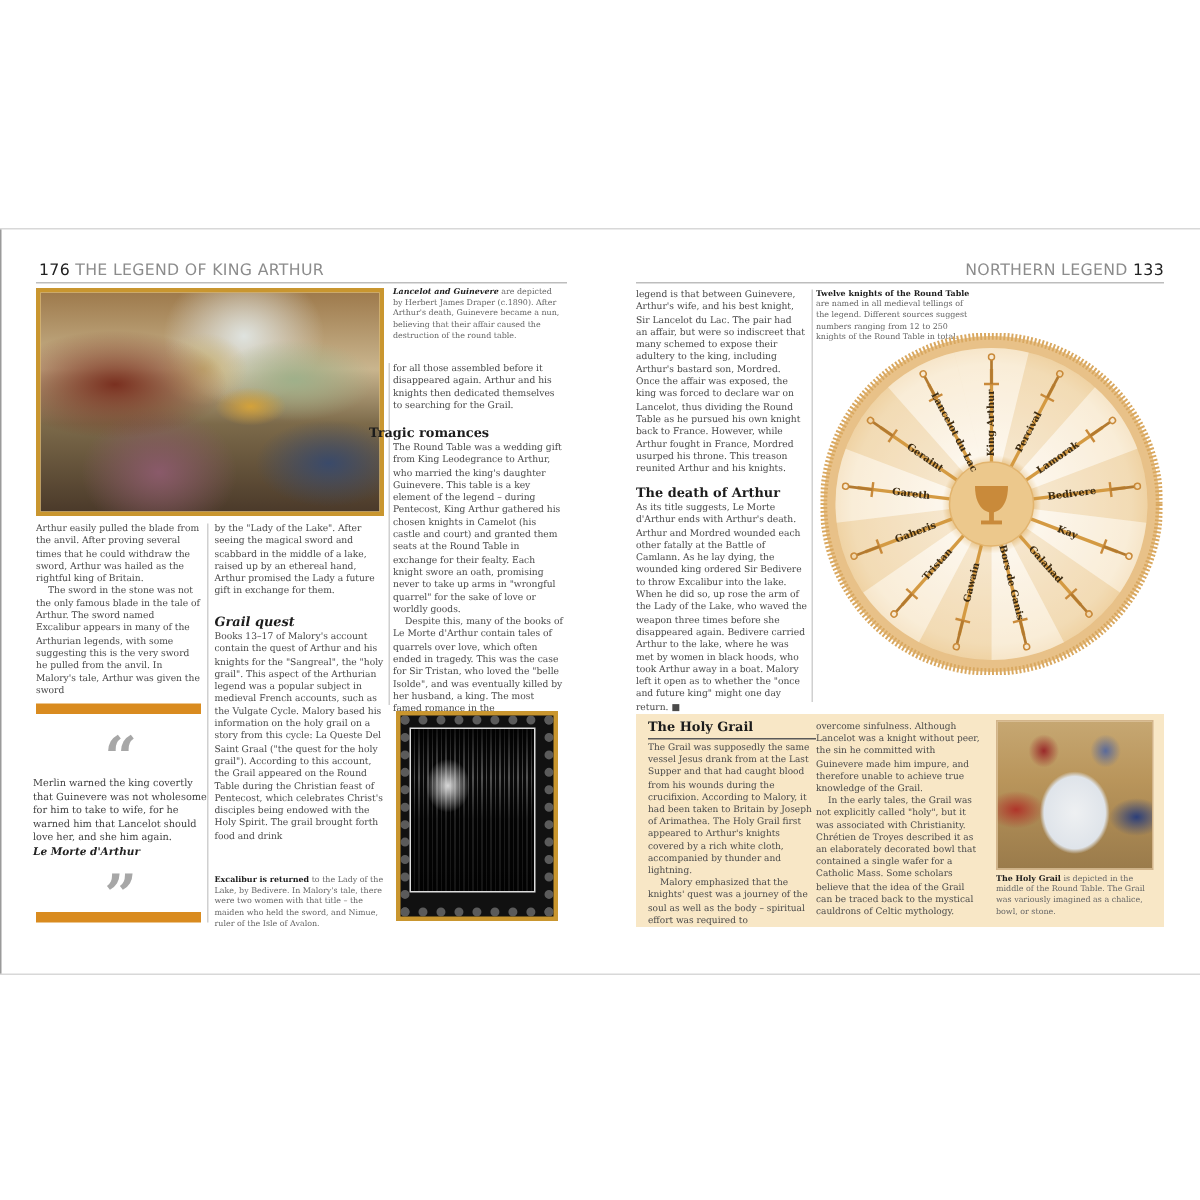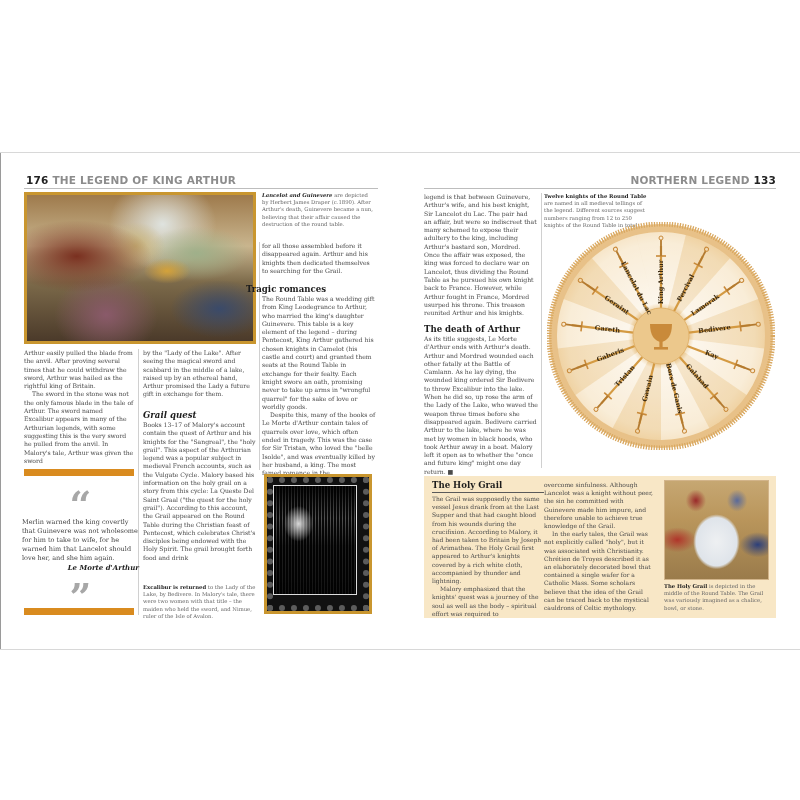--- a/index.html
+++ b/index.html
@@ -4,21 +4,21 @@
 <style>
   * { box-sizing: border-box; margin: 0; padding: 0; }
   html, body { width: 800px; height: 800px; background: #ffffff; overflow: hidden; }
   body { position: relative; font-family: "DejaVu Serif", serif; color: #3a3a3a; }
 
   .spread { position: absolute; left: 0; top: 152px; width: 800px; height: 498px; background: #fff; }
   .spread-edge-l { position: absolute; left: 0; top: 152px; width: 1px; height: 498px; background: #9a9a9a; }
   .spread-edge-top { position: absolute; left: 0; top: 152px; width: 800px; height: 1px; background: #d8d8d8; }
   .spread-edge-bot { position: absolute; left: 0; top: 649px; width: 800px; height: 1px; background: #d8d8d8; }
 
-  .running-head { position: absolute; top: 174px; font-family: "DejaVu Sans", sans-serif; font-weight: bold; font-size: 10.5px; letter-spacing: 0.2px; }
+  .running-head { position: absolute; top: 174px; font-family: "DejaVu Sans", sans-serif; font-weight: normal; font-size: 10.5px; letter-spacing: 0.2px; }
   .running-head .num { color: #222; }
   .running-head .title { color: #8c8c8c; }
   .head-left { left: 26px; }
   .head-right { right: 24px; }
   .rule { position: absolute; height: 1px; background: #bdbdbd; }
 
   .t { position: absolute; font-size: 6.1px; line-height: 8.3px; color: #4a4a4a; text-align: left; }
   .t p { margin: 0; }
   .t p.indent { text-indent: 8px; }
   .h { font-family: "DejaVu Serif", serif; font-weight: bold; font-size: 8.6px; color: #1c1c1c; line-height: 11px; }
@@ -34,21 +34,21 @@
       radial-gradient(ellipse at 62% 52%, #d4a23a 0%, rgba(0,0,0,0) 12%),
       radial-gradient(ellipse at 75% 40%, #9fb08a 0%, rgba(0,0,0,0) 22%),
       radial-gradient(ellipse at 85% 78%, #3a4a6a 0%, rgba(0,0,0,0) 18%),
       radial-gradient(ellipse at 35% 82%, #8a5a6a 0%, rgba(0,0,0,0) 25%),
       radial-gradient(ellipse at 60% 20%, #dfe3df 0%, rgba(0,0,0,0) 28%),
       linear-gradient(180deg, #9e7a4c 0%, #c9b58e 35%, #7c6a4a 60%, #4b3a2a 100%); }
 
   .orange-bar { position: absolute; left: 24px; width: 110px; height: 7px; background: #d98b1f; }
   .quote-mark { position: absolute; left: 58px; font-family: "DejaVu Serif", serif; font-weight: bold; font-size: 38px; color: #a7a7a7; width: 45px; text-align: center; line-height: 30px; }
   .quote-text { position: absolute; left: 22px; top: 518px; width: 117px; font-size: 6.5px; line-height: 9px; text-align: left; color: #3f3f3f; }
-  .quote-src { position: absolute; left: 22px; top: 563px; width: 117px; font-size: 7px; text-align: right; color: #222; font-weight: bold; font-style: italic; }
+  .quote-src { position: absolute; left: 22px; top: 563px; width: 117px; font-size: 7px; text-align: left; color: #222; font-weight: bold; font-style: italic; }
 
   .woodcut { position: absolute; left: 264px; top: 474px; width: 108px; height: 140px; border: 3px solid #c9962f; background: #111; overflow: hidden; }
   .woodcut .inner { position: absolute; left: 6px; top: 8px; right: 12px; bottom: 16px; border: 1px solid #ddd;
     background:
       radial-gradient(ellipse at 30% 35%, #d8d8d8 0%, rgba(0,0,0,0) 18%),
       repeating-linear-gradient(90deg, #151515 0 2px, #bdbdbd 2px 3px),
       linear-gradient(180deg, #181818 0%, #6e6e6e 30%, #2a2a2a 55%, #1b1b1b 100%); background-blend-mode: normal, multiply, normal; }
   .woodcut .frame-pattern { position: absolute; inset: 0; border: 6px dotted #9a9a9a; opacity: 0.55; }
 
   .grail-box { position: absolute; left: 424px; top: 476px; width: 352px; height: 142px; background: #f8e7c6; }

